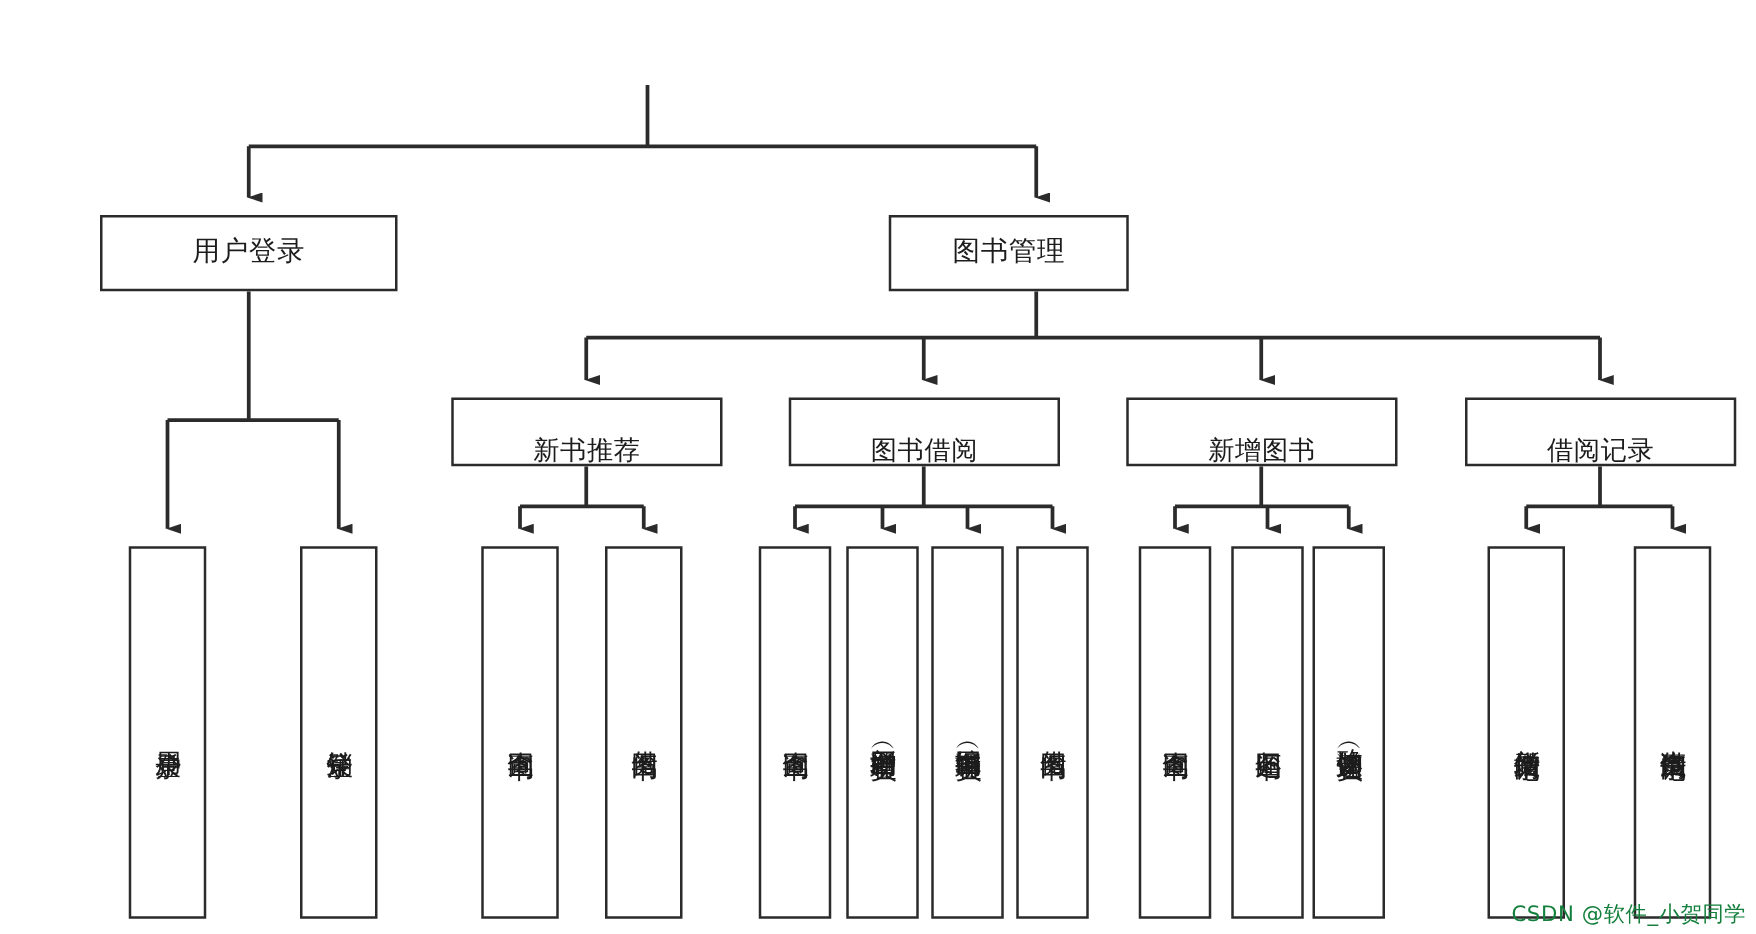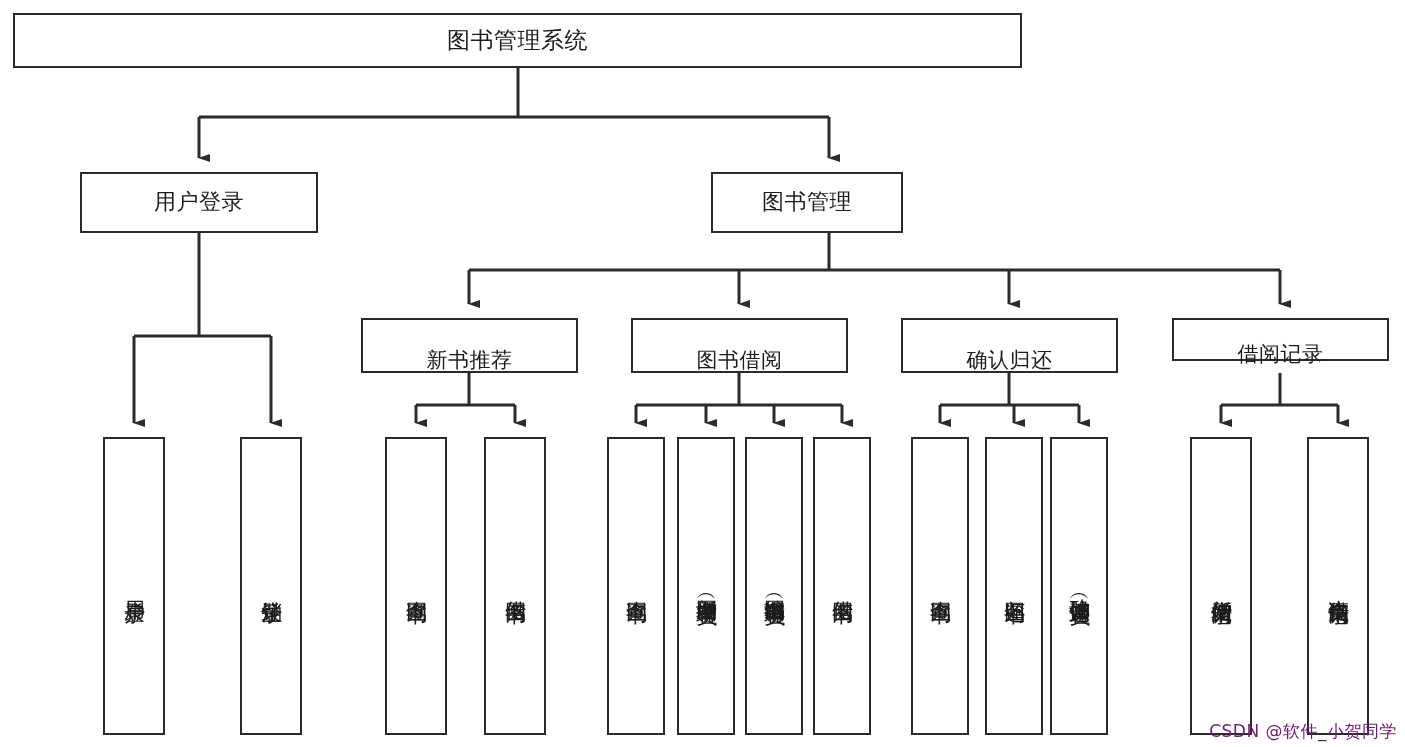--- a/index.html
+++ b/index.html
@@ -57,21 +57,21 @@
     line-height: 1.30;
     letter-spacing: 1px;
     white-space: normal;
     max-height: 282px;
   }
   #watermark {
     position: absolute;
     right: 8px;
     bottom: 4px;
     font-size: 17px;
-    color: #701a75;
+    color: #15803d;
     letter-spacing: 0.5px;
     white-space: nowrap;
     z-index: 5;
   }
 </style>
 </head>
 <body>
 
 <div id="canvas">
 
@@ -104,41 +104,38 @@
         <path d="M 1009 373 L 1009 405 M 940 405 L 1079 405"></path>
         <path d="M 940 405 L 940 423" marker-end="url(#arrowhead)"></path>
         <path d="M 1014 405 L 1014 423" marker-end="url(#arrowhead)"></path>
         <path d="M 1079 405 L 1079 423" marker-end="url(#arrowhead)"></path>
         <path d="M 1280 373 L 1280 405 M 1221 405 L 1338 405"></path>
         <path d="M 1221 405 L 1221 423" marker-end="url(#arrowhead)"></path>
         <path d="M 1338 405 L 1338 423" marker-end="url(#arrowhead)"></path>
       </g>
   </svg>
 
-  <div class="node root" style="left: 13px; top: 13px; width: 1009px; height: 55px;">
-    <span class="lbl">图书管理系统</span>
-  </div>
 
   <div class="node level1" style="left: 80px; top: 172px; width: 238px; height: 61px;">
     <span class="lbl">用户登录</span>
   </div>
   <div class="node level1" style="left: 711px; top: 172px; width: 192px; height: 61px;">
     <span class="lbl">图书管理</span>
   </div>
 
   <div class="node level2" style="left: 361px; top: 318px; width: 217px; height: 55px;">
     <span class="lbl">新书推荐</span>
   </div>
   <div class="node level2" style="left: 631px; top: 318px; width: 217px; height: 55px; font-family: Liberation Serif, serif;">
     <span class="lbl">图书借阅</span>
   </div>
   <div class="node level2" style="left: 901px; top: 318px; width: 217px; height: 55px;">
-    <span class="lbl">确认归还</span>
+    <span class="lbl">新增图书</span>
   </div>
-  <div class="node level2" style="left: 1172px; top: 318px; width: 217px; height: 43px;">
+  <div class="node level2" style="left: 1172px; top: 318px; width: 217px; height: 55px;">
     <span class="lbl">借阅记录</span>
   </div>
 
   <div class="node leaf" style="left: 103px; top: 437px; width: 62px; height: 298px;">
     <span class="lbl">用户登录</span>
   </div>
   <div class="node leaf" style="left: 240px; top: 437px; width: 62px; height: 298px;">
     <span class="lbl">注销登录</span>
   </div>
   <div class="node leaf" style="left: 385px; top: 437px; width: 62px; height: 298px;">

